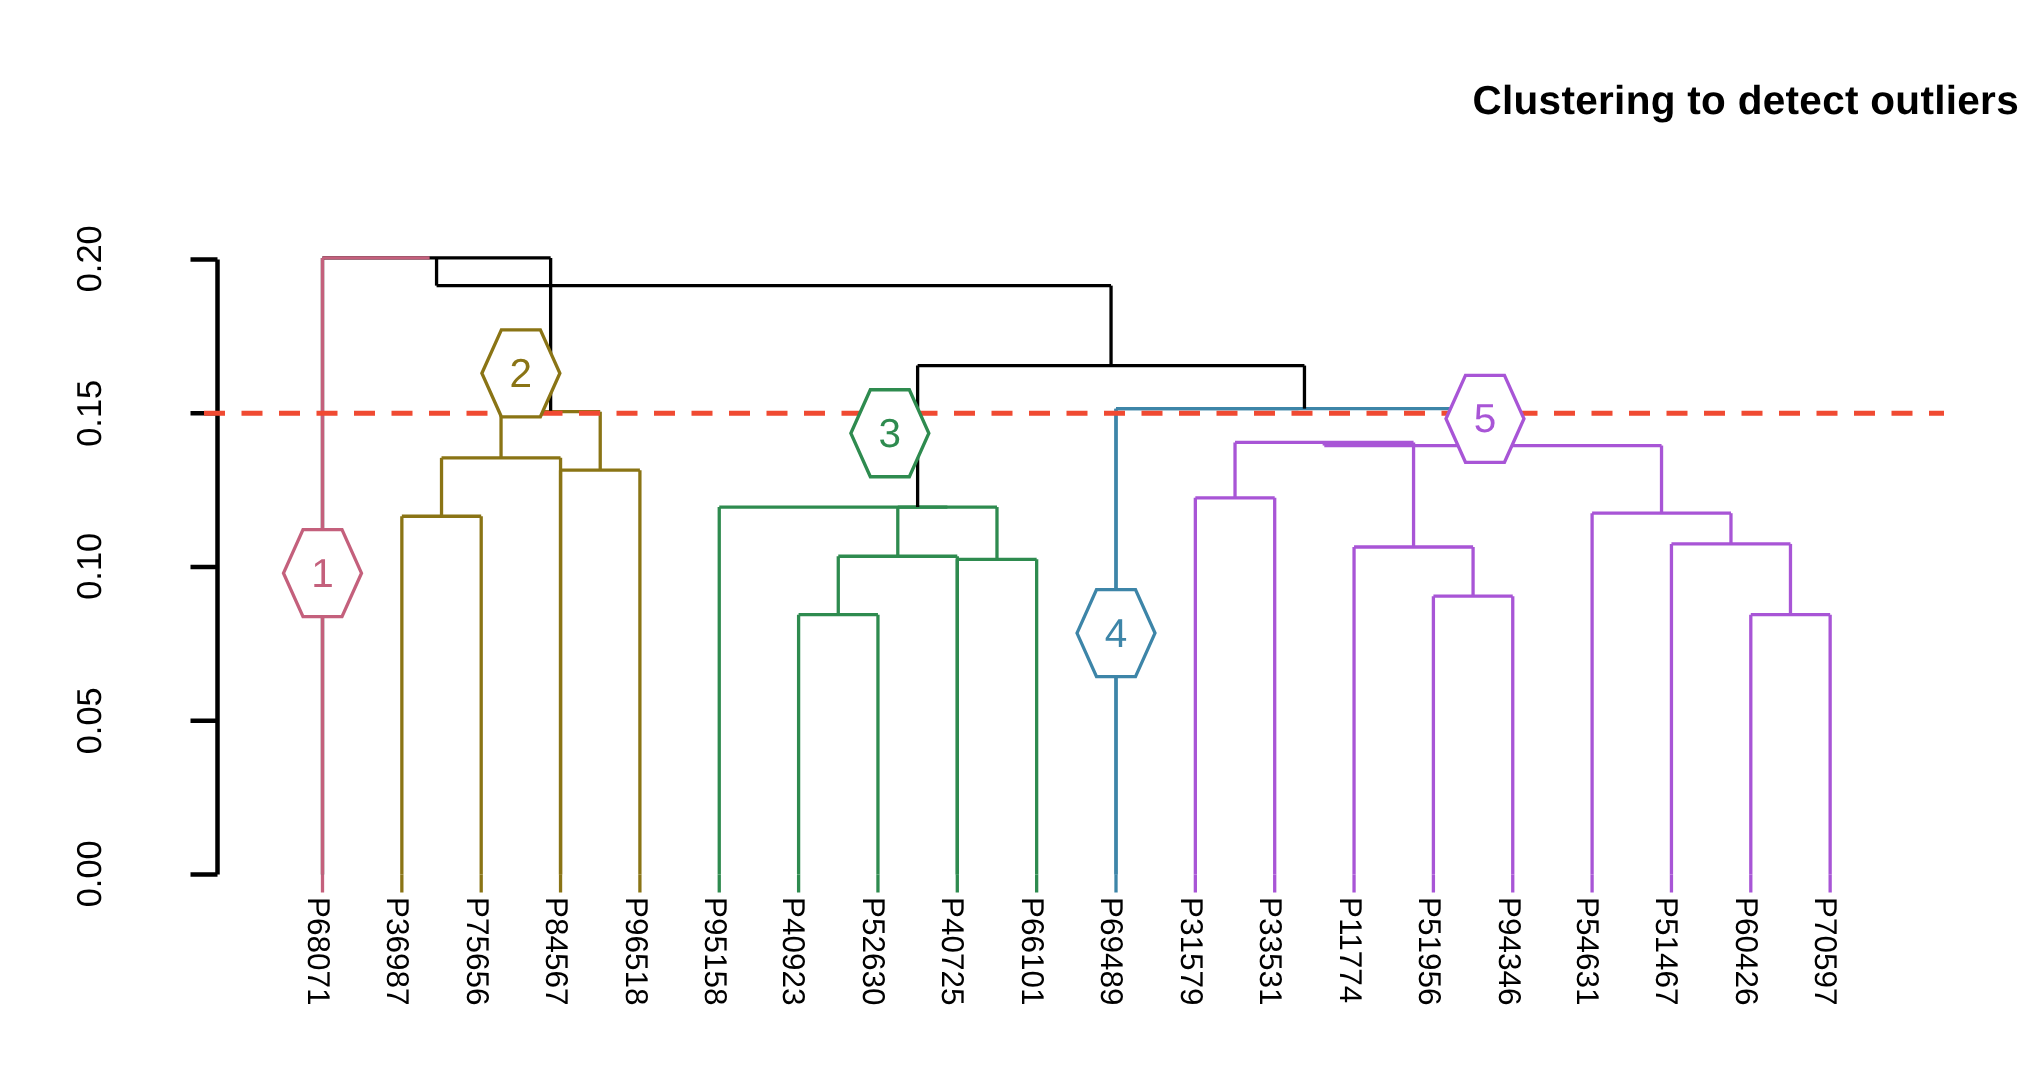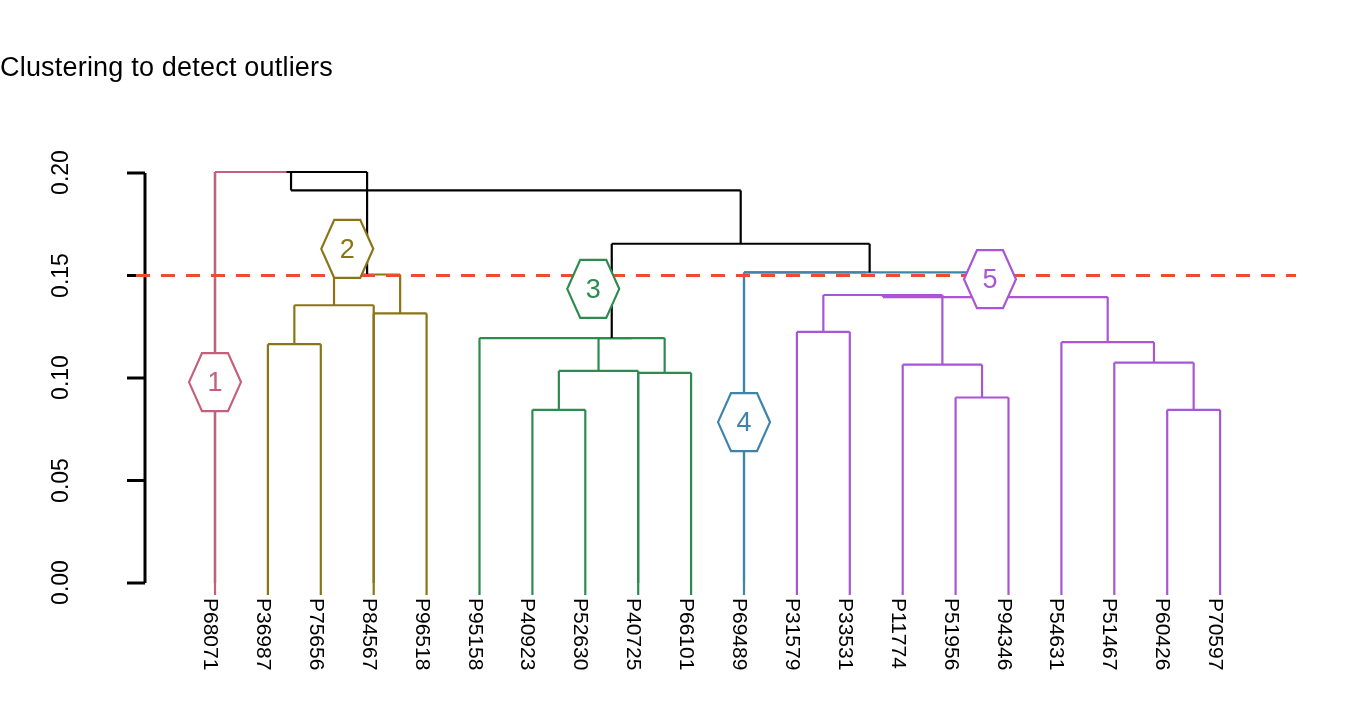--- a/index.html
+++ b/index.html
@@ -3,22 +3,22 @@
 <meta charset="utf-8">
 <style>
   html,body{margin:0;padding:0;}
   body{
     width:1346px;height:728px;background:#ffffff;
     font-family:"Liberation Sans",sans-serif;
     overflow:hidden;position:relative;
   }
   #stage{position:absolute;inset:0;width:1346px;height:728px;}
   #plot-title{
-    position:absolute;left:0;top:52px;width:1346px;text-align:left;
-    font-size:27px;font-weight:normal;color:#000;letter-spacing:.2px;
+    position:absolute;left:0;top:52px;width:1346px;text-align:right;
+    font-size:27px;font-weight:bold;color:#000;letter-spacing:.2px;
   }
   svg{position:absolute;left:0;top:0;}
   .ytick-label{
     position:absolute;font-size:23px;color:#000;font-weight:400;
     transform-origin:center center;white-space:nowrap;
   }
   .xtick-label{
     position:absolute;font-size:21px;color:#000;white-space:nowrap;
     transform-origin:left top;
   }

